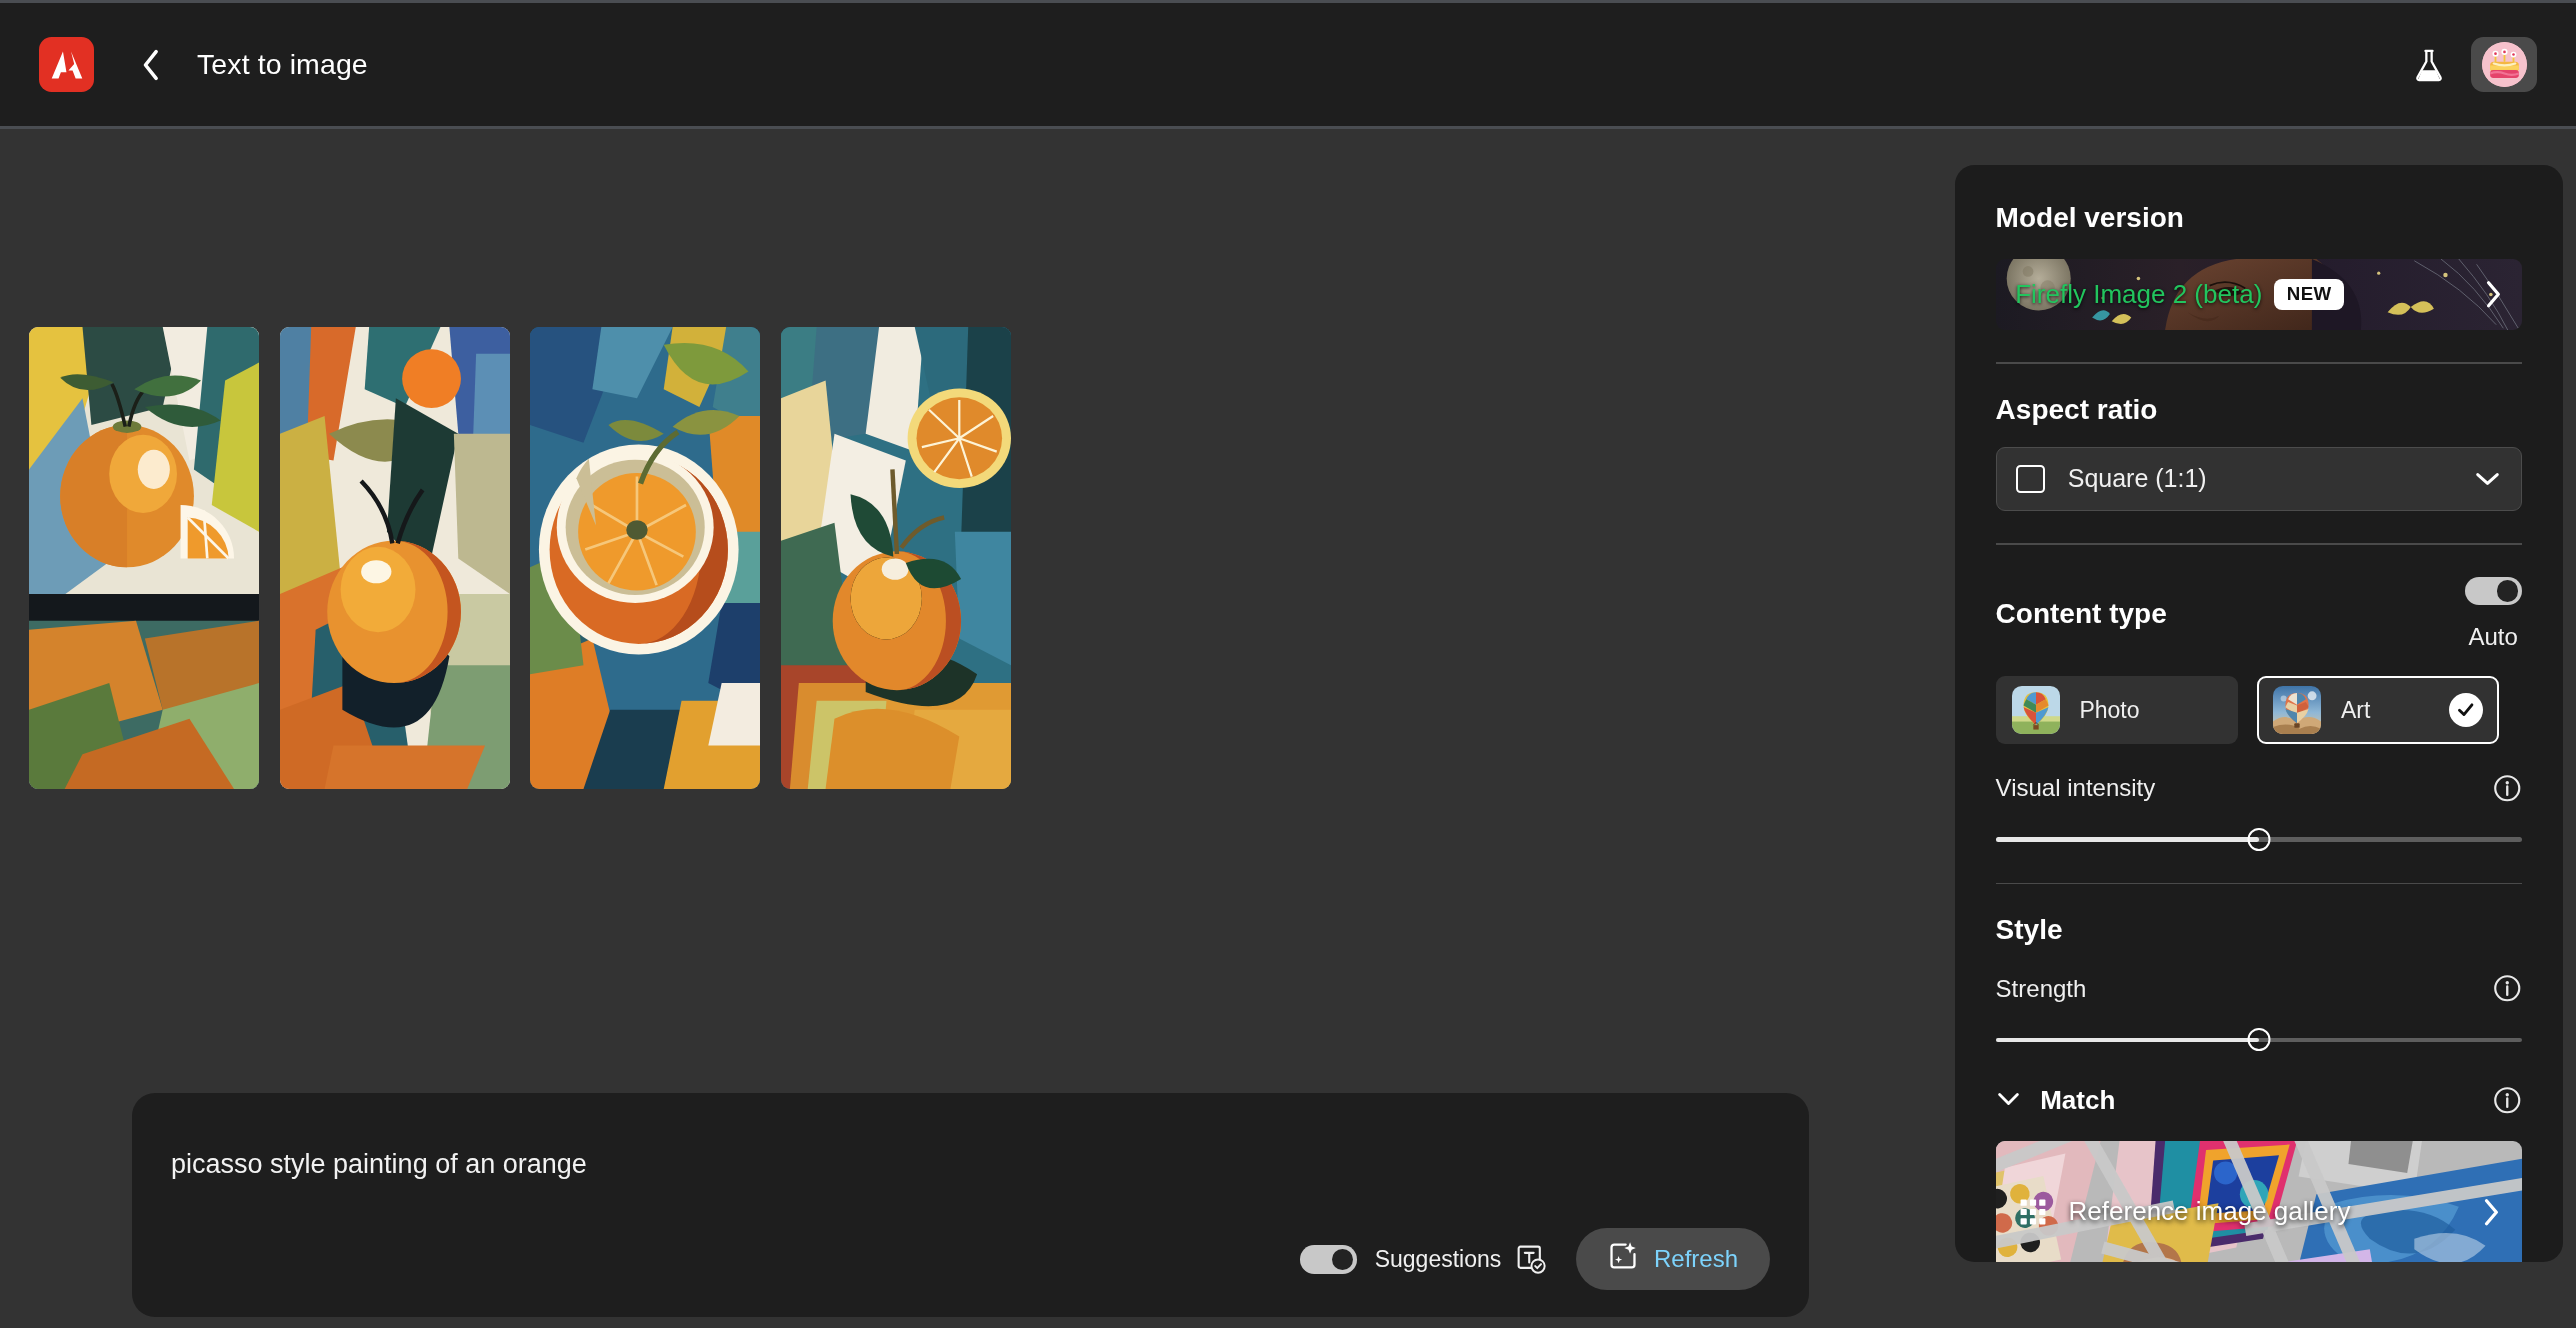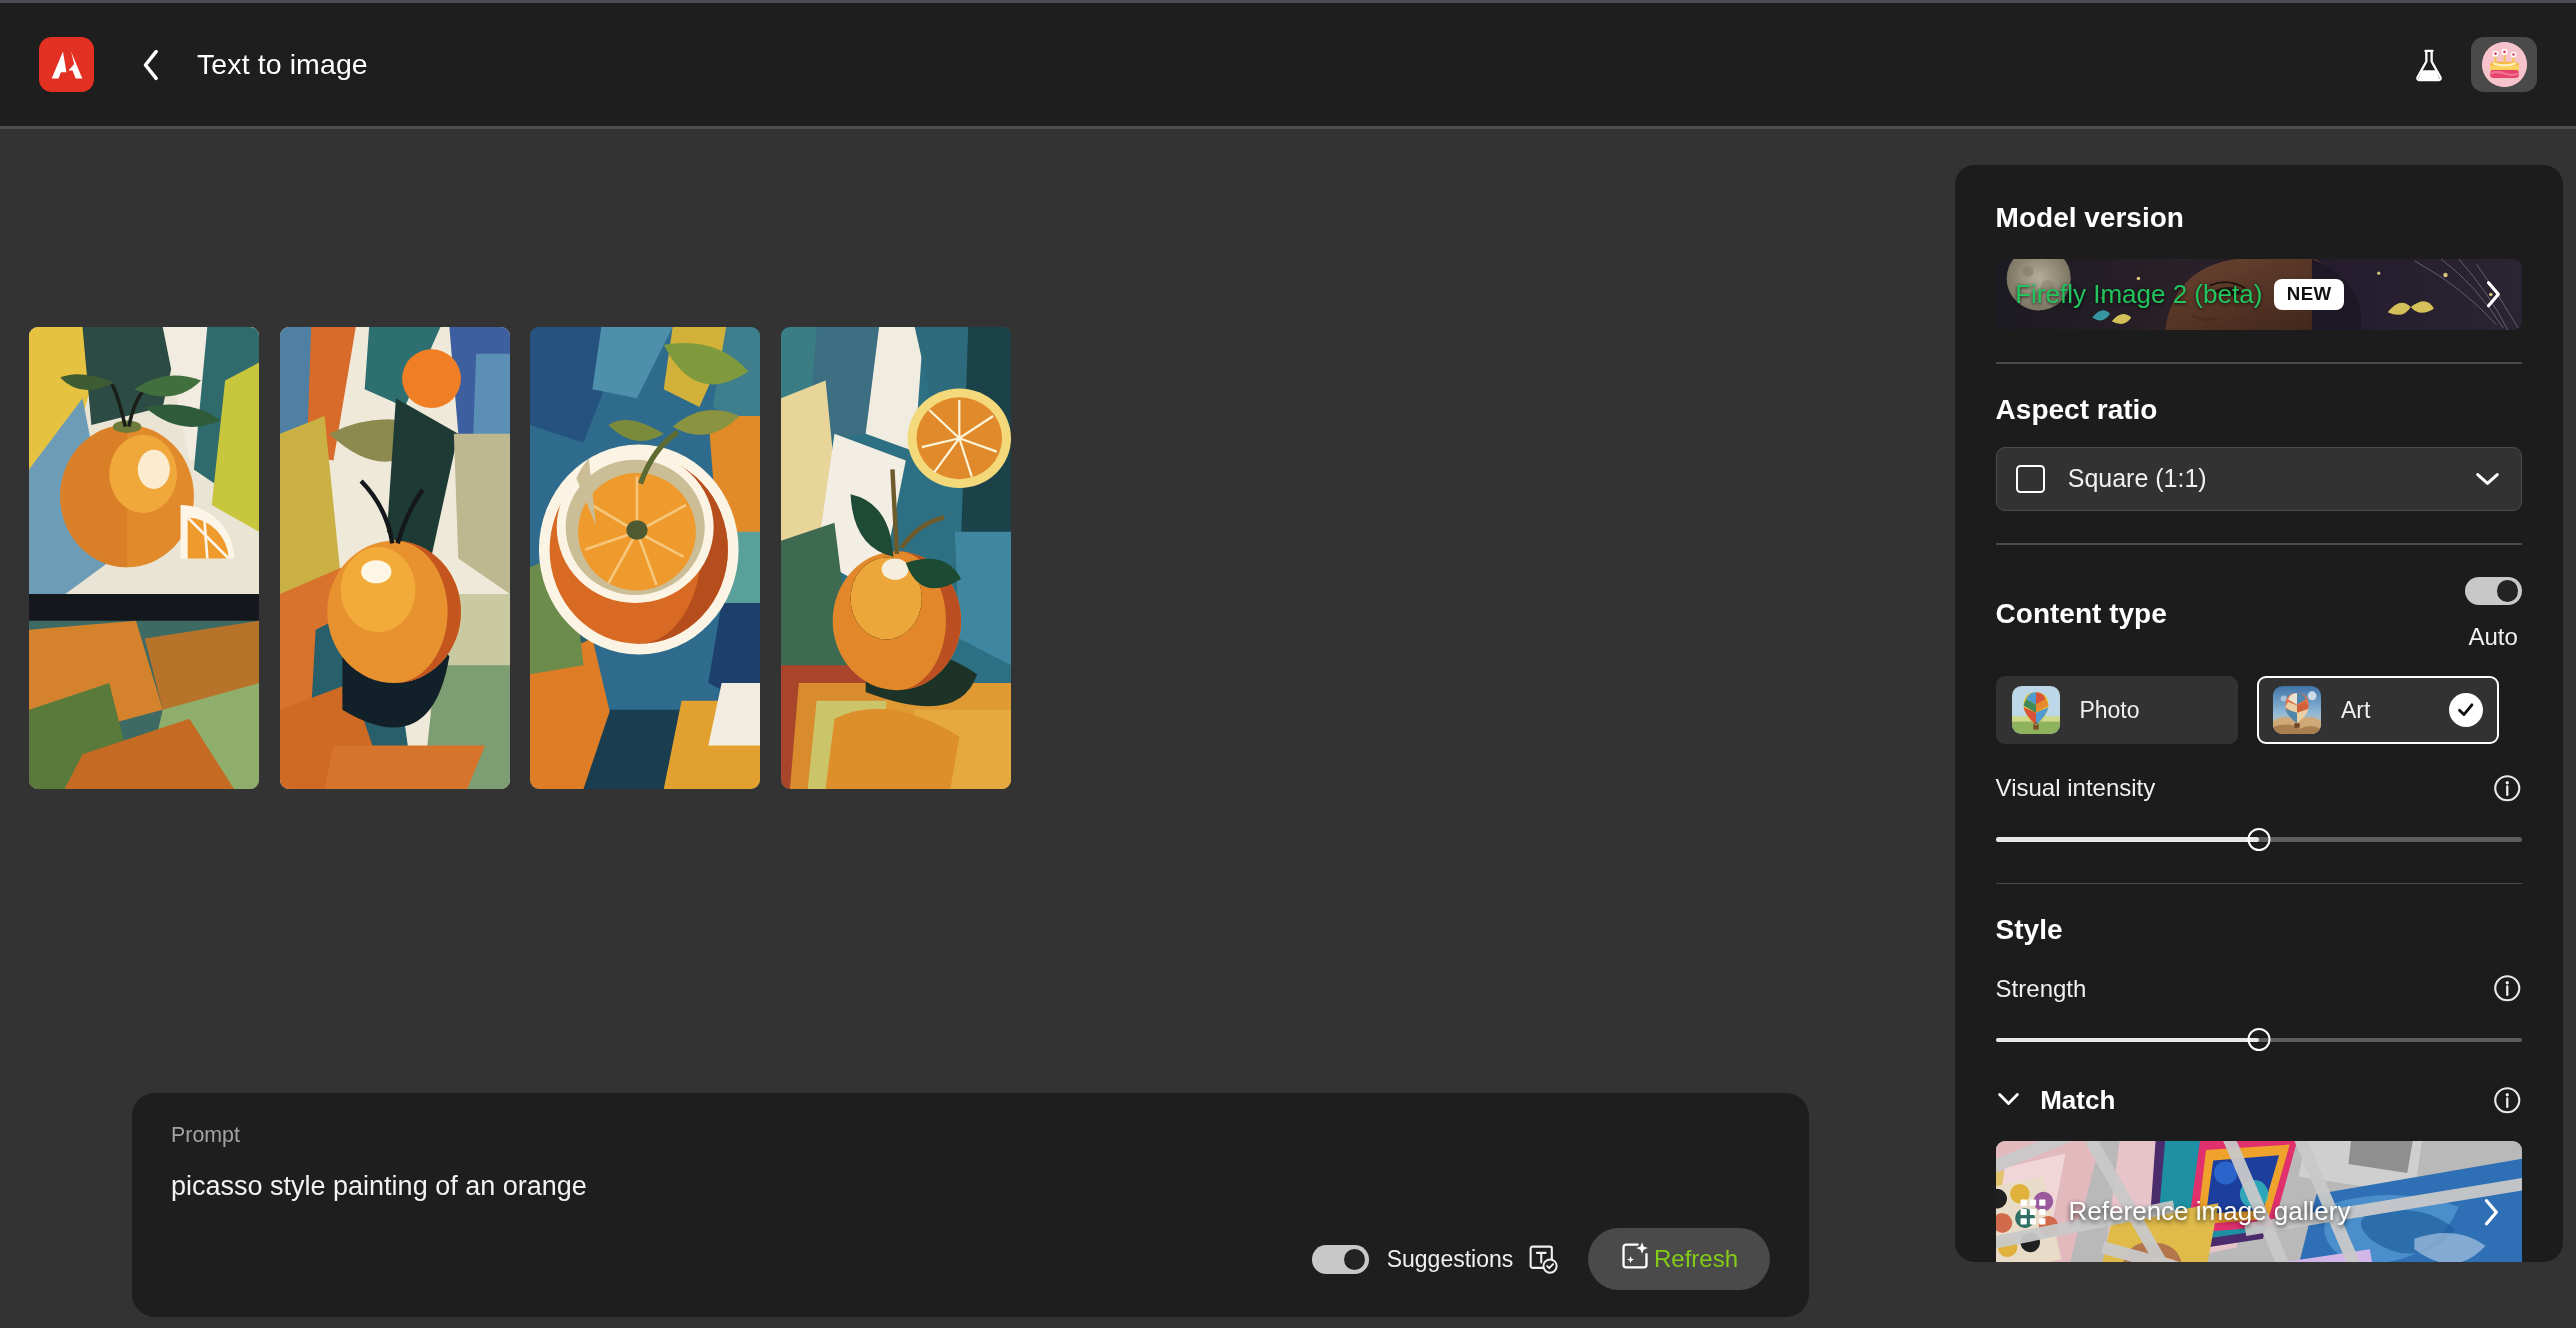--- a/index.html
+++ b/index.html
@@ -72,22 +72,22 @@
   .toggle{
     width:57px;height:28.5px;border-radius:14.2px;background:#c8c8c8;position:relative;cursor:pointer;flex:0 0 auto;
   }
   .toggle .knob{
     position:absolute;top:3.6px;left:32px;width:21.4px;height:21.4px;border-radius:50%;background:#232323;
   }
   .sugg-label{margin-left:18px;font-size:23px;color:#f0f0f0;white-space:nowrap;}
   .sugg-icon{margin-left:14.2px;width:32px;height:32px;display:flex;align-items:center;justify-content:center;}
   .sugg-icon svg{width:30px;height:30px;}
   .refresh-btn{
-    margin-left:28.5px;height:62px;border-radius:31px;background:#4a4a4a;color:#84cc16;
-    display:flex;align-items:center;gap:4px;padding:0 32px;cursor:pointer;font-size:24px;white-space:nowrap;
+    margin-left:28.5px;height:62px;border-radius:31px;background:#4a4a4a;color:#7dd3fc;
+    display:flex;align-items:center;gap:16px;padding:0 32px;cursor:pointer;font-size:24px;white-space:nowrap;
   }
   .refresh-btn svg{width:30px;height:30px;flex:0 0 auto;}
 
   
   .panel{
     position:absolute;right:13.4px;top:36px;width:608px;height:1097px;
     background:#1c1c1c;border-radius:19.6px;padding:39px 41px 0 41px;overflow:hidden;
   }
   .panel-h{font-size:28px;font-weight:700;color:#fff;line-height:1;}
   .model-banner{
@@ -349,21 +349,20 @@
             <ellipse cx="128" cy="272" rx="15" ry="12" fill="#f6eedd"></ellipse>
             <path d="M130 255 q-3 -60 -5 -95" stroke="#6e5b2c" stroke-width="5" fill="none"></path>
             <path d="M126 258 q-45 -10 -48 -70 q45 10 48 70z" fill="#1f4a36"></path>
             <path d="M140 265 q45 -15 62 18 q-45 28 -62 -18z" fill="#1d4a33"></path>
             <path d="M135 248 q20 -28 48 -34" stroke="#6e5b2c" stroke-width="5" fill="none"></path>
           </svg>
         </div>
       </div>
 
       <div class="prompt-bar">
-        <div class="prompt-label">Prompt</div>
         <div class="prompt-text" placeholder="Describe the image you want to generate">picasso style painting of an orange</div>
         <div class="prompt-actions">
           <div class="toggle">
             <span class="knob"></span>
           </div>
           <div class="sugg-label">Suggestions</div>
           <div class="sugg-icon">
             <svg viewBox="0 0 34 34" aria-hidden="true">
               <rect x="3" y="3" width="24" height="24" rx="2" fill="none" stroke="#f0f0f0" stroke-width="2.4"></rect>
               <path d="M10 10 h10 M15 10 v11" stroke="#f0f0f0" stroke-width="2.4" stroke-linecap="round"></path>

